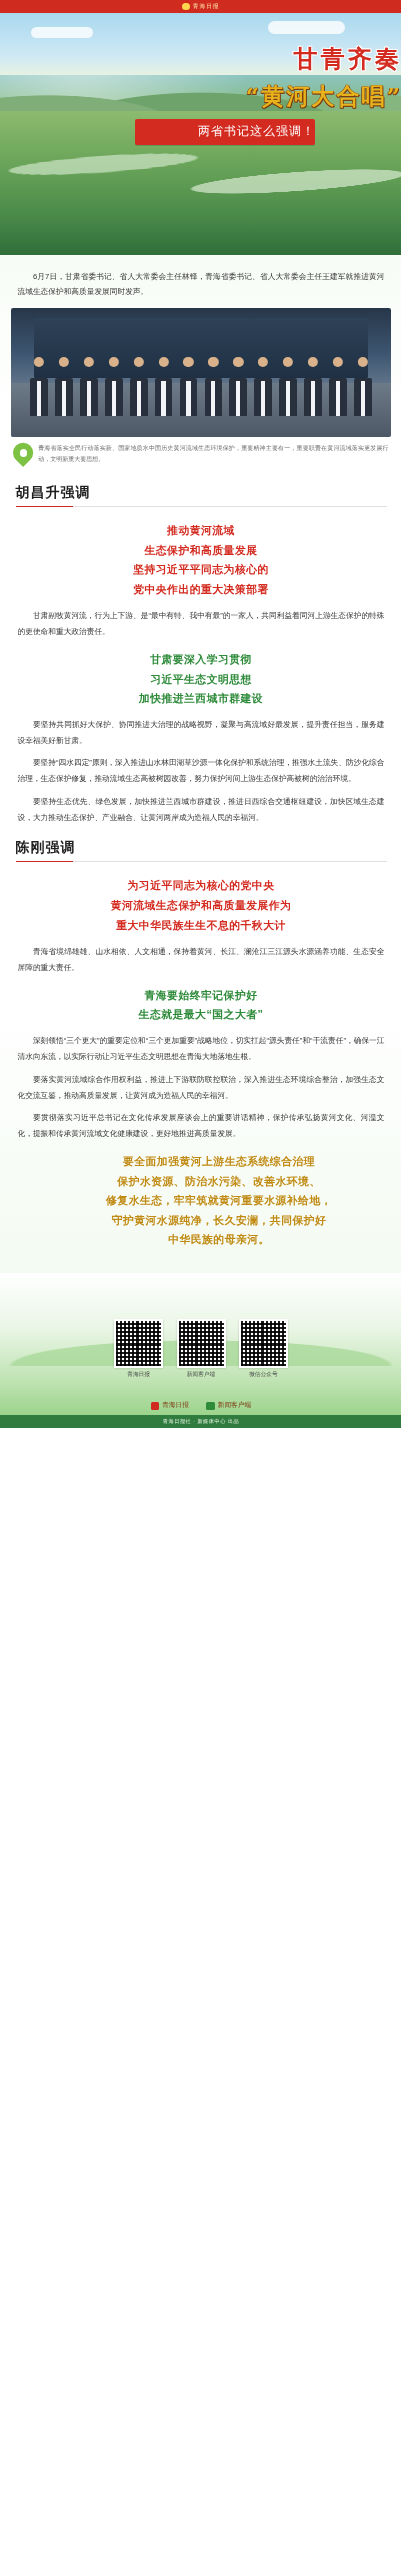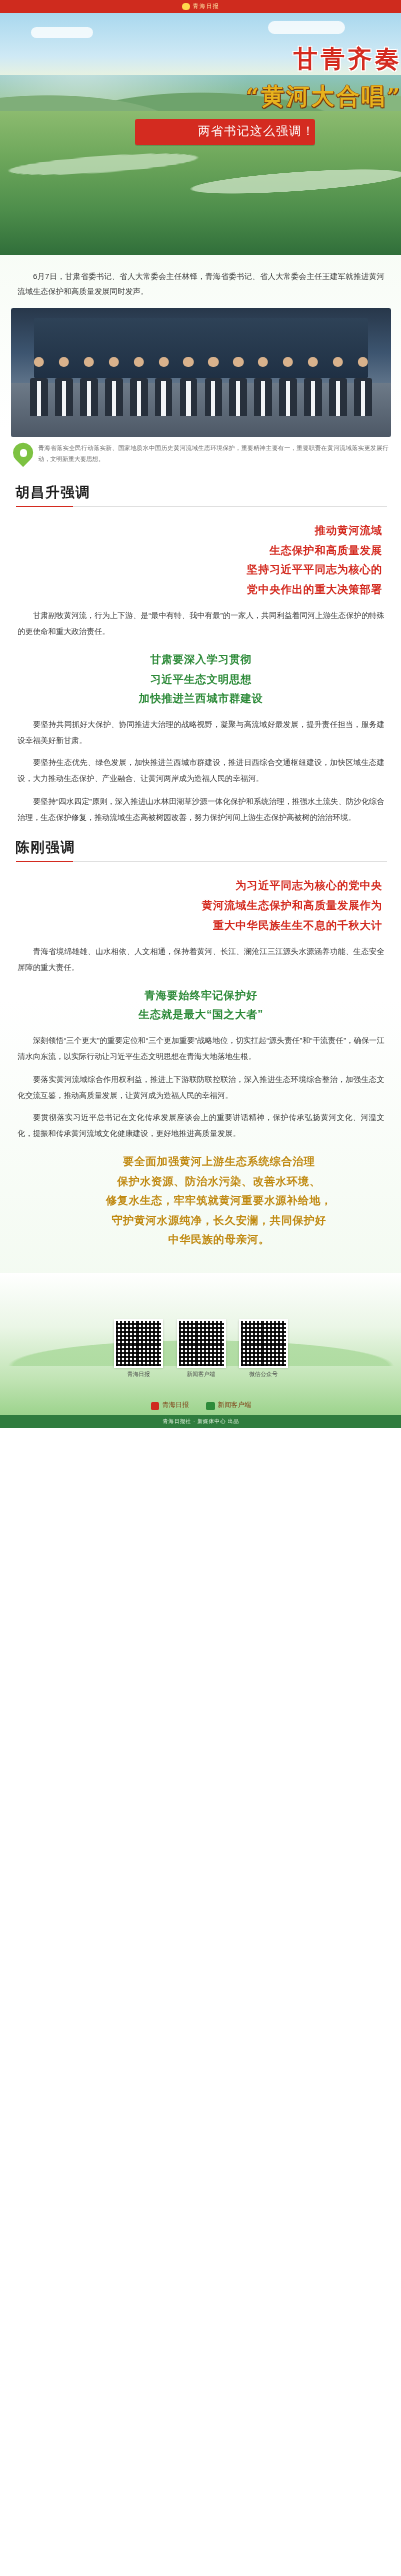--- a/index.html
+++ b/index.html
@@ -186,21 +186,21 @@
     margin-top: 1px;
   }
 
   
   .lead-red {
     padding: 11.3px 19.6px 2.1px;
     font-size: 10.8px;
     line-height: 19.6px;
     font-weight: bold;
     color: #d42b20;
-    text-align: right;
+    text-align: center;
     letter-spacing: 0.5px;
   }
   .lead-green {
     padding: 10.3px 19.6px 2.1px;
     font-size: 10.8px;
     line-height: 19.6px;
     font-weight: bold;
     color: #2e8b3a;
     text-align: center;
     letter-spacing: 0.5px;
@@ -388,22 +388,22 @@
   <div class="lead-red" style="white-space:pre-line;">推动黄河流域
 生态保护和高质量发展
 坚持习近平平同志为核心的
 党中央作出的重大决策部署</div>
   <div class="para">甘肃副牧黄河流，行为上下游、是“最中有特、我中有最”的一家人，共同利益着同河上游生态保护的特殊的更使命和重大政治责任。</div>
 
   <div class="lead-green" style="white-space:pre-line;">甘肃要深入学习贯彻
 习近平生态文明思想
 加快推进兰西城市群建设</div>
   <div class="para">要坚持共同抓好大保护、协同推进大治理的战略视野，凝聚与高流域好最发展，提升责任担当，服务建设幸福美好新甘肃。</div>
+  <div class="para">要坚持“四水四定”原则，深入推进山水林田湖草沙源一体化保护和系统治理，推强水土流失、防沙化综合治理，生态保护修复，推动流域生态高被树园改善，努力保护河间上游生态保护高被树的治治环境。</div>
   <div class="para">要坚持生态优先、绿色发展，加快推进兰西城市群建设，推进日西综合交通枢纽建设，加快区域生态建设，大力推动生态保护、产业融合、让黄河两岸成为造福人民的幸福河。</div>
-  <div class="para">要坚持“四水四定”原则，深入推进山水林田湖草沙源一体化保护和系统治理，推强水土流失、防沙化综合治理，生态保护修复，推动流域生态高被树园改善，努力保护河间上游生态保护高被树的治治环境。</div>
 
   <div class="sec-head">
     <div class="name">陈刚强调</div>
     <div class="rule"></div>
   </div>
 
   <div class="lead-red" style="white-space:pre-line;">为习近平同志为核心的党中央
 黄河流域生态保护和高质量发展作为
 重大中华民族生生不息的千秋大计</div>
   <div class="para">青海省境绵雄雄、山水相依、人文相通，保持着黄河、长江、澜沧江三江源头水源涵养功能、生态安全屏障的重大责任。</div>

